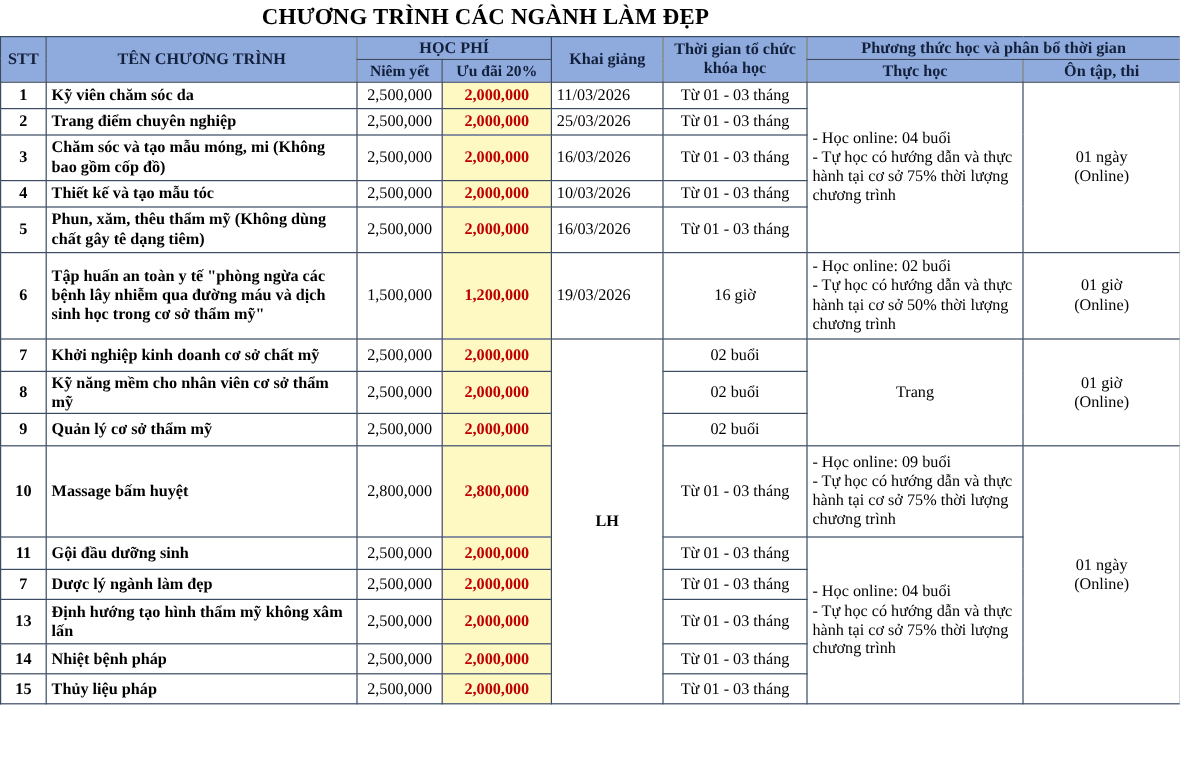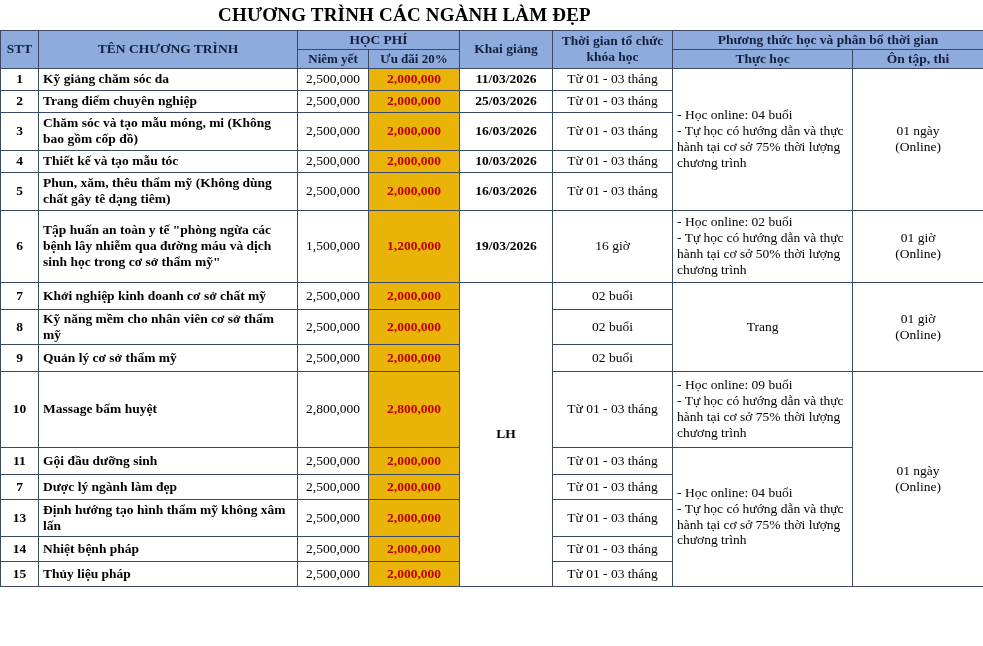--- a/index.html
+++ b/index.html
@@ -43,28 +43,28 @@
     font-size:13.5px;
     line-height:1.18;
   }
   .hdr.small{font-size:13px;}
 
   
   .c-stt{text-align:center;font-weight:bold;font-size:14px;}
   .c-name{font-weight:bold;font-size:14px;text-align:left;padding-left:6px;}
   .c-price{text-align:center;font-size:13.5px;}
   .c-promo{
-    background:#eab308;
+    background:#fef9c3;
     color:#c00000;
     font-weight:bold;
     text-align:center;
     font-size:13.5px;
     margin-left:30px;
   }
-  .c-date{text-align:center;font-weight:bold;font-size:15px;}
+  .c-date{font-weight:normal;font-size:15px;}
   .c-lh{text-align:center;font-weight:bold;font-size:17px;}
   .c-dur{text-align:center;font-size:13.5px;}
   .c-method{text-align:left;font-size:13.5px;padding:2px 4px;}
   .c-exam{text-align:center;font-size:13.5px;}
   .c-method .line{display:block;white-space:normal;}
   .c-exam .line{display:block;}
 
   
   col.w-stt{width:38px;}
   col.w-name{width:259px;}
@@ -110,21 +110,21 @@
         <th class="hdr small">Ưu đãi 20%</th>
         <th class="hdr">Thực học</th>
         <th class="hdr">Ôn tập, thi</th>
       </tr>
     </thead>
 
     <tbody>
 
       <tr style="height:22px">
         <td class="c-stt">1</td>
-        <td class="c-name">Kỹ giảng chăm sóc da</td>
+        <td class="c-name">Kỹ viên chăm sóc da</td>
         <td class="c-price">2,500,000</td>
         <td class="c-promo">2,000,000</td>
         <td class="c-date">11/03/2026</td>
         <td class="c-dur">Từ 01 - 03 tháng</td>
         <td class="c-method" rowspan="5">
           <span class="line">- Học online: 04 buổi</span>
           <span class="line">- Tự học có hướng dẫn và thực hành tại cơ sở 75% thời lượng chương trình</span>
         </td>
         <td class="c-exam" rowspan="5">
           <span class="line">01 ngày</span>

